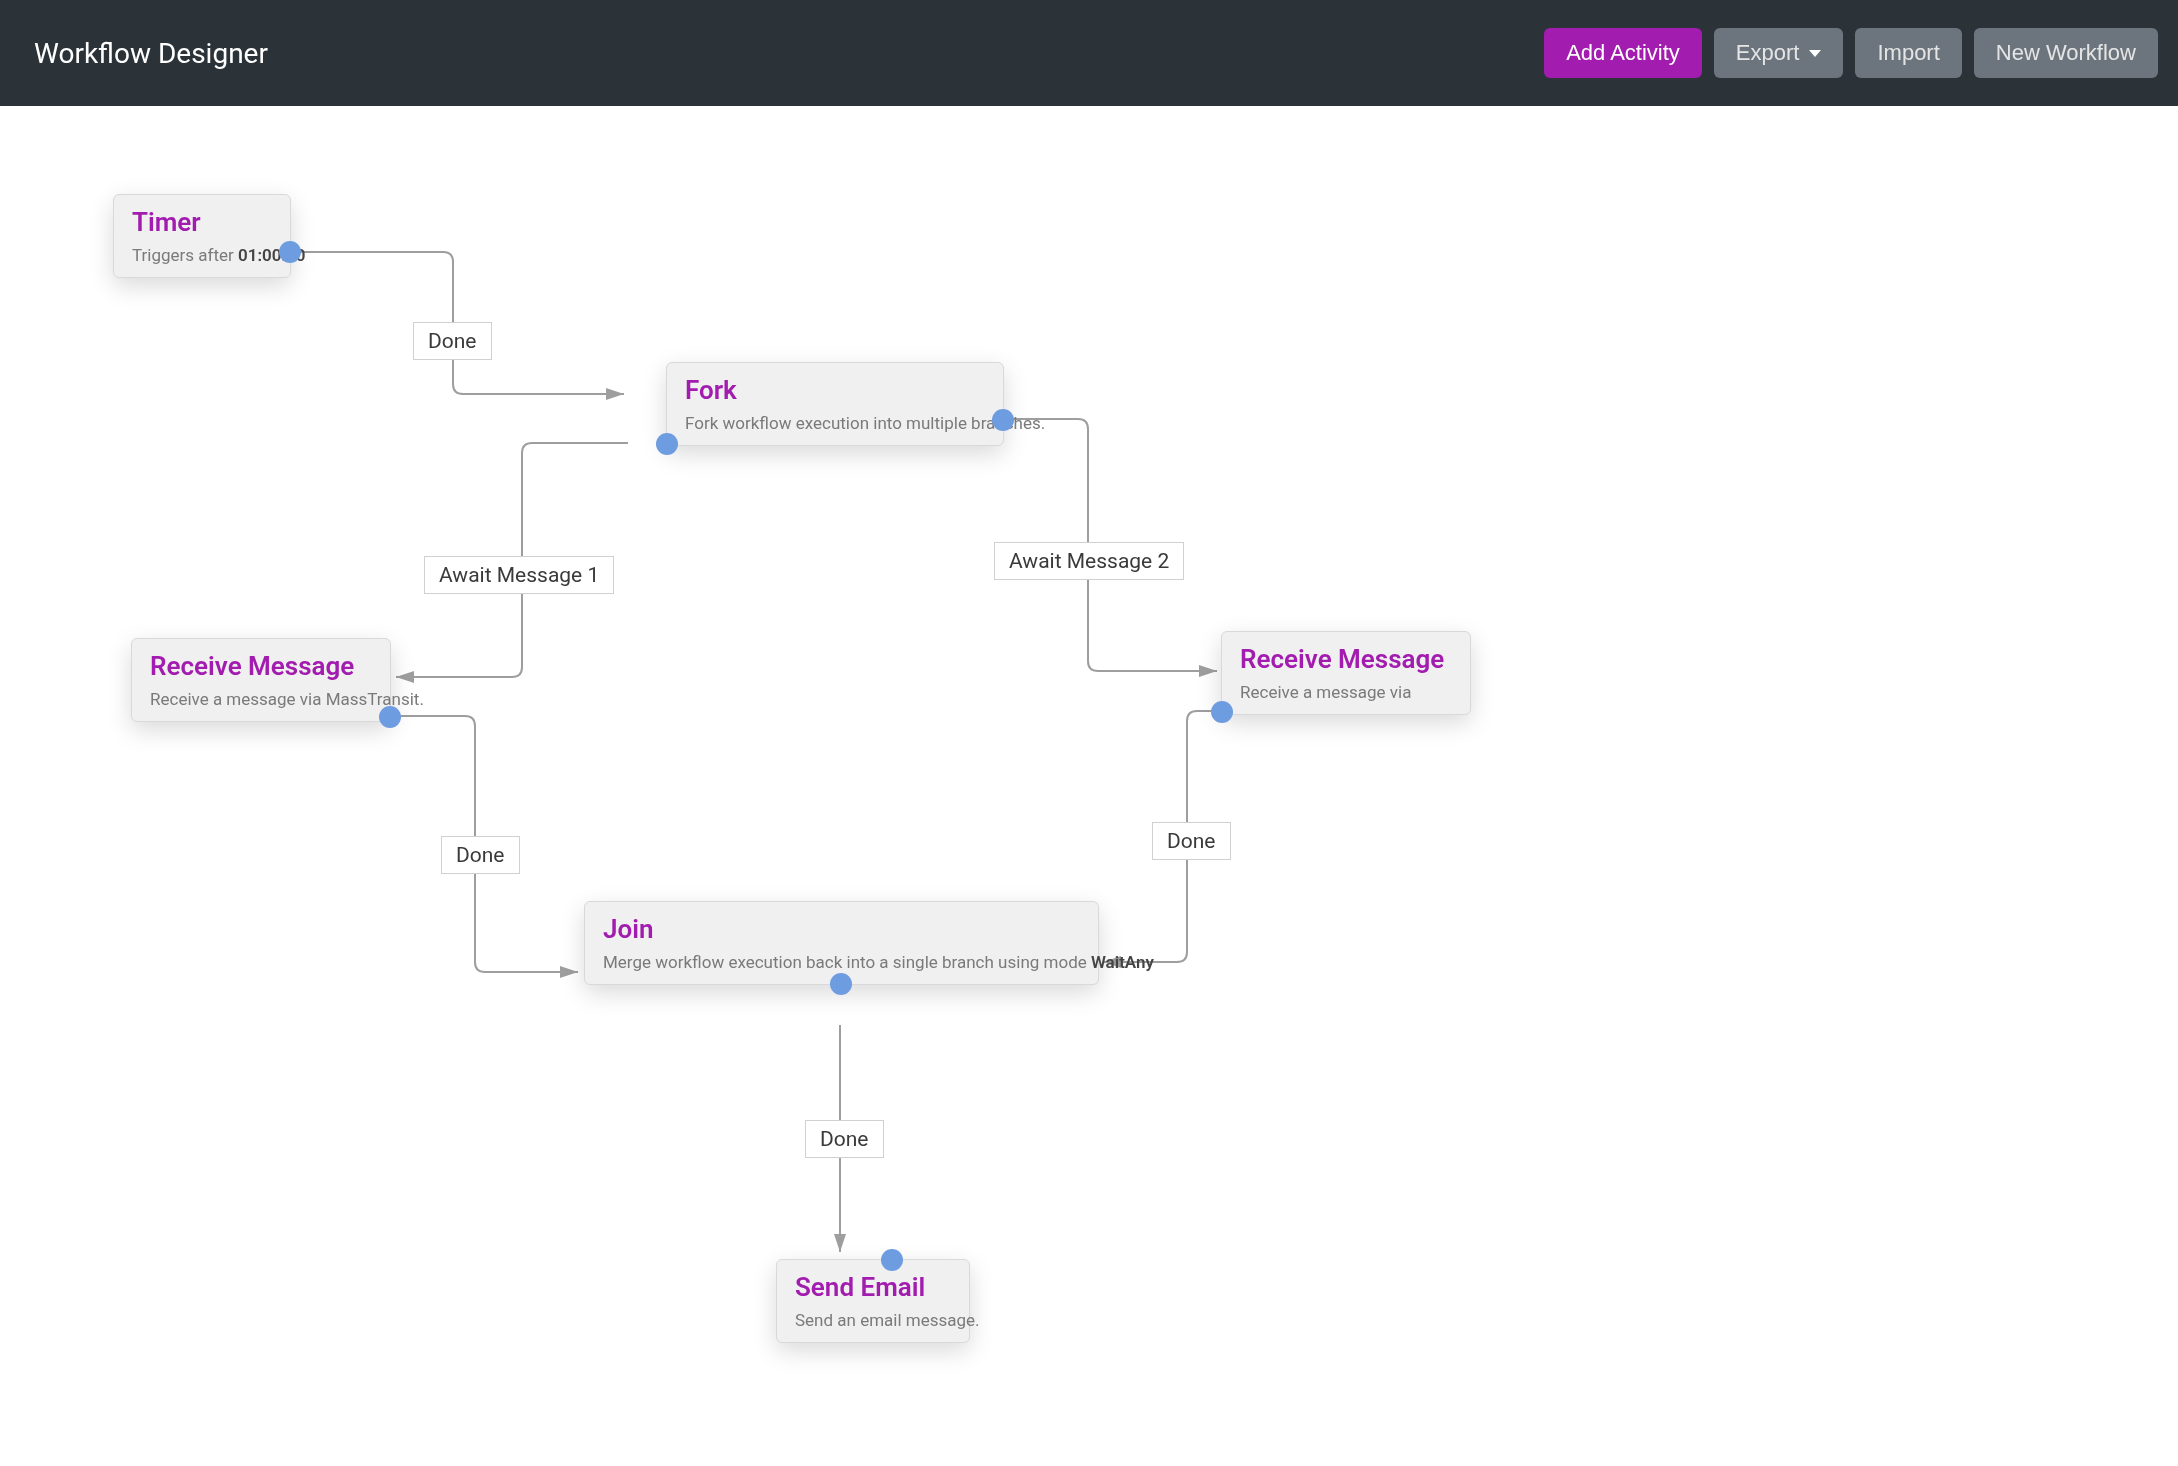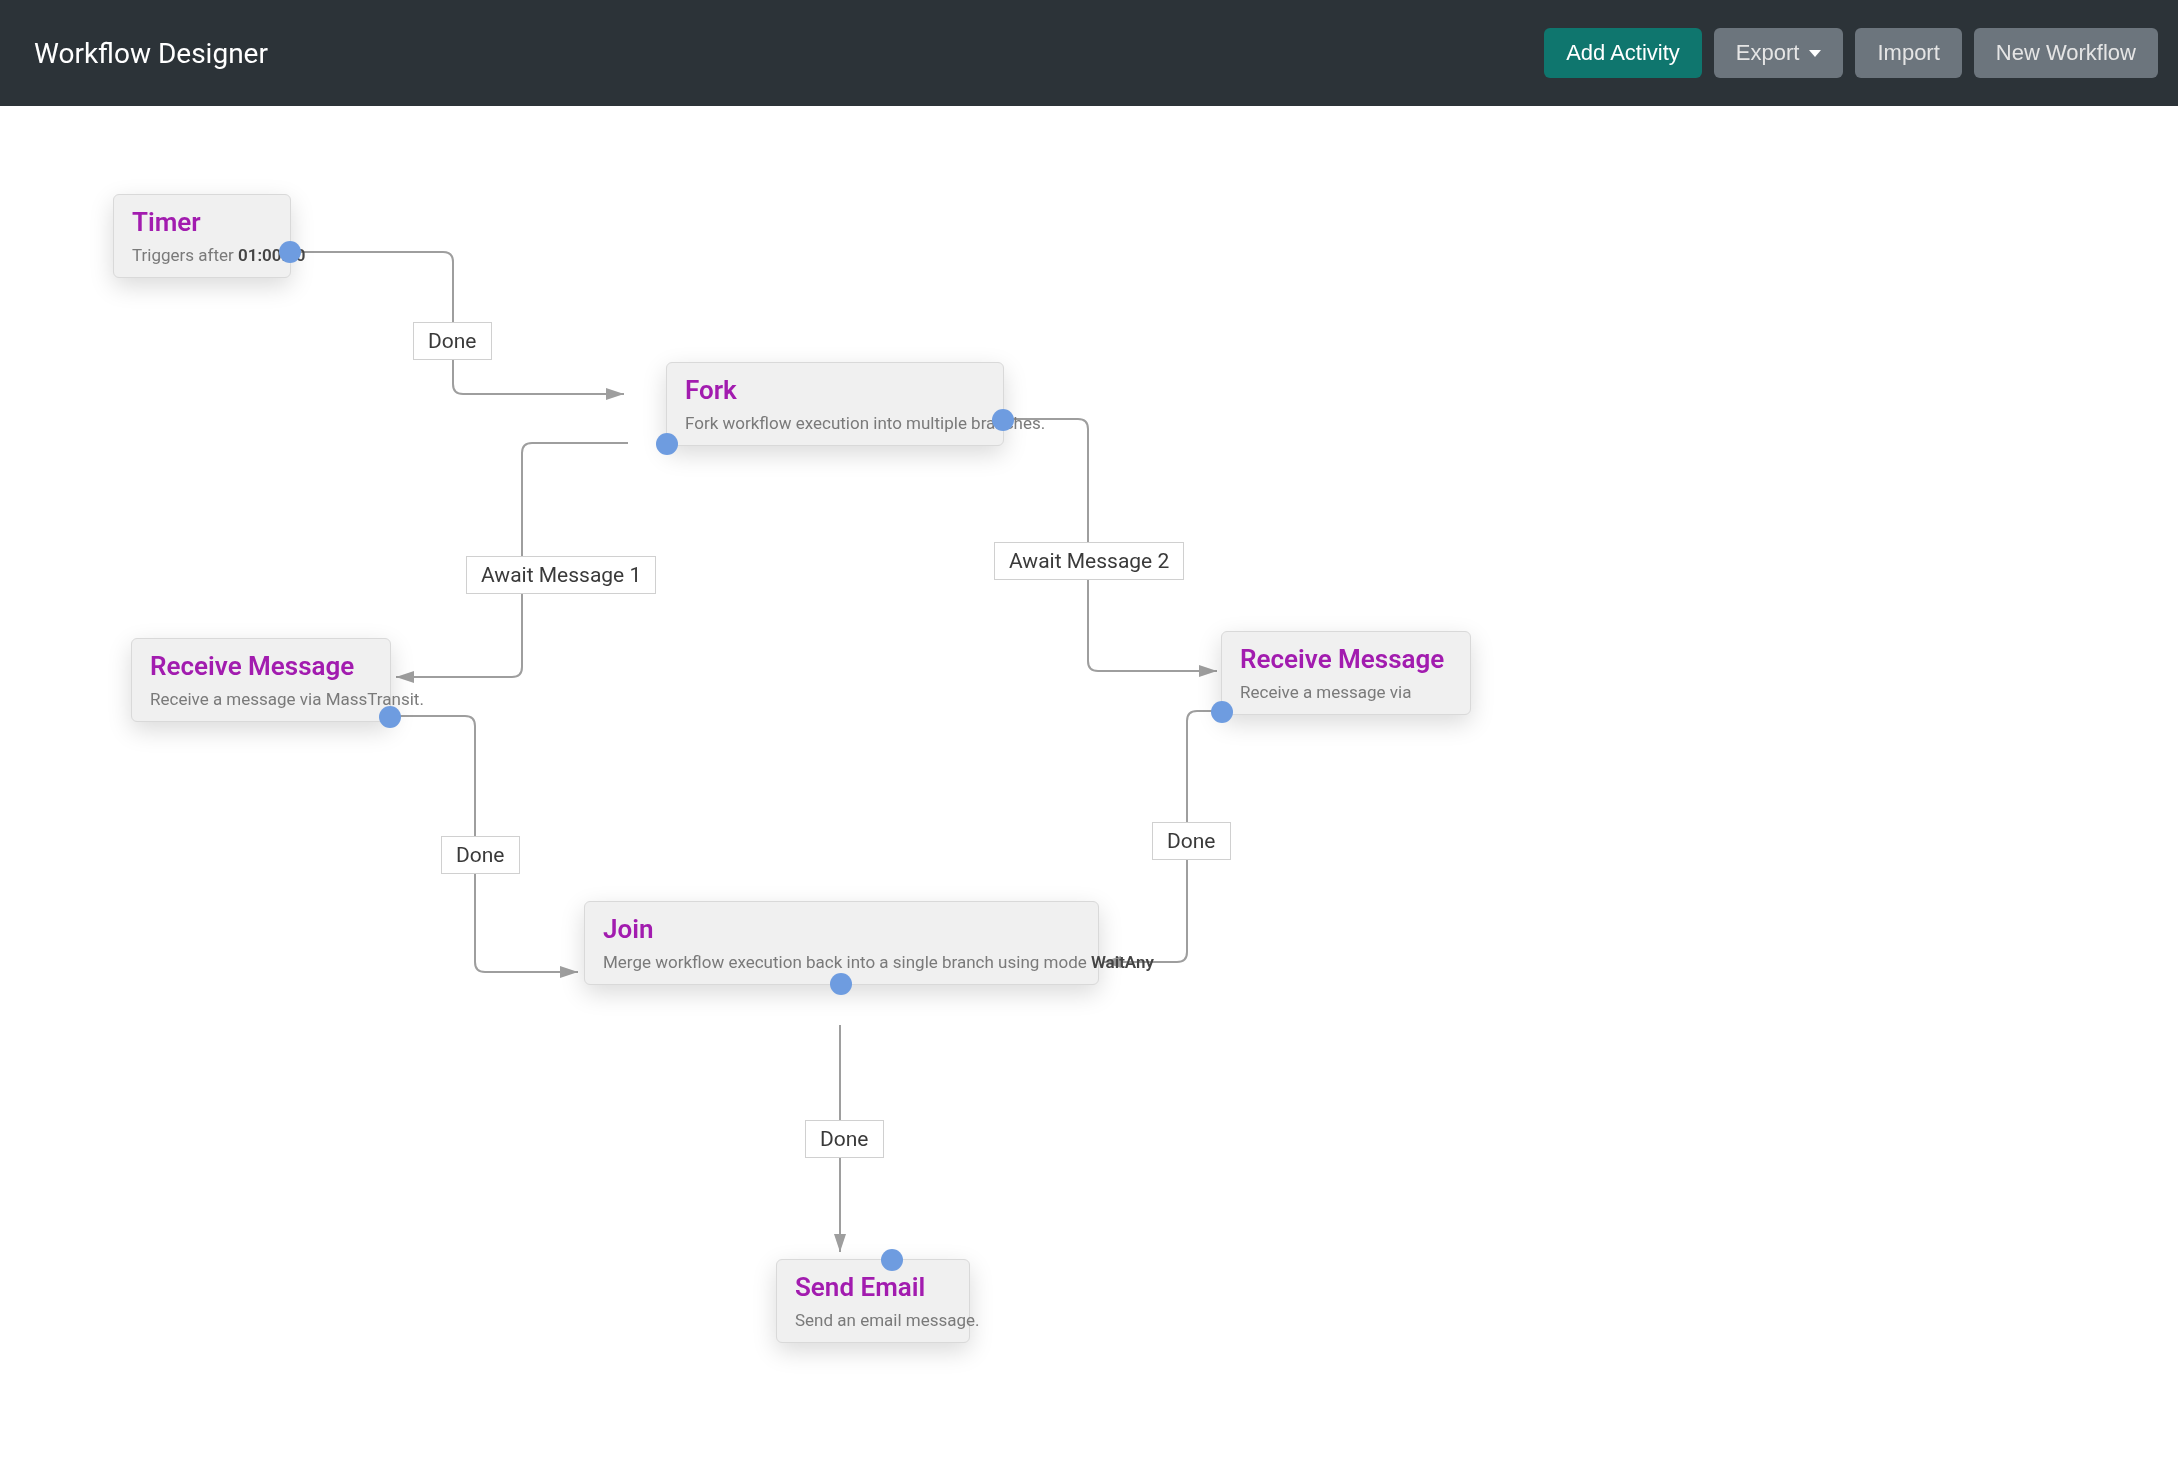--- a/index.html
+++ b/index.html
@@ -32,21 +32,21 @@
       border: none;
       padding: 12px 22px;
       font-size: 22px;
       border-radius: 6px;
       cursor: pointer;
       font-weight: 400;
       display: inline-flex;
       align-items: center;
       gap: 6px;
     }
-    .btn-primary { background: #0f766e; color: #fff; }
+    .btn-primary { background: #a21caf; color: #fff; }
     .btn-secondary { background: #6c757d; color: #e5e5e5; }
     .caret-down {
       display: inline-block;
       width: 0; height: 0;
       border-left: 6px solid transparent;
       border-right: 6px solid transparent;
       border-top: 7px solid #fff;
       margin-left: 4px;
     }
     .canvas {
@@ -187,20 +187,20 @@
 
   <div class="node" style="left:584px; top:795px; width:515px;">
     <div class="node-title">Join</div>
     <div class="node-desc">
       <span>Merge workflow execution back into a single branch using mode </span><strong>WaitAny</strong>
     </div>
     <div class="port" style="left:245px; bottom:-11px;"></div>
   </div>
 
   <div class="edge-label" style="left:413px; top:216px;">Done</div>
-  <div class="edge-label" style="left:466px; top:450px;">Await Message 1</div>
+  <div class="edge-label" style="left:424px; top:450px;">Await Message 1</div>
   <div class="edge-label" style="left:994px; top:436px;">Await Message 2</div>
   <div class="edge-label" style="left:441px; top:730px;">Done</div>
   <div class="edge-label" style="left:1152px; top:716px;">Done</div>
   <div class="edge-label" style="left:805px; top:1014px;">Done</div>
 
 
 </div>
 
 </body></html>

